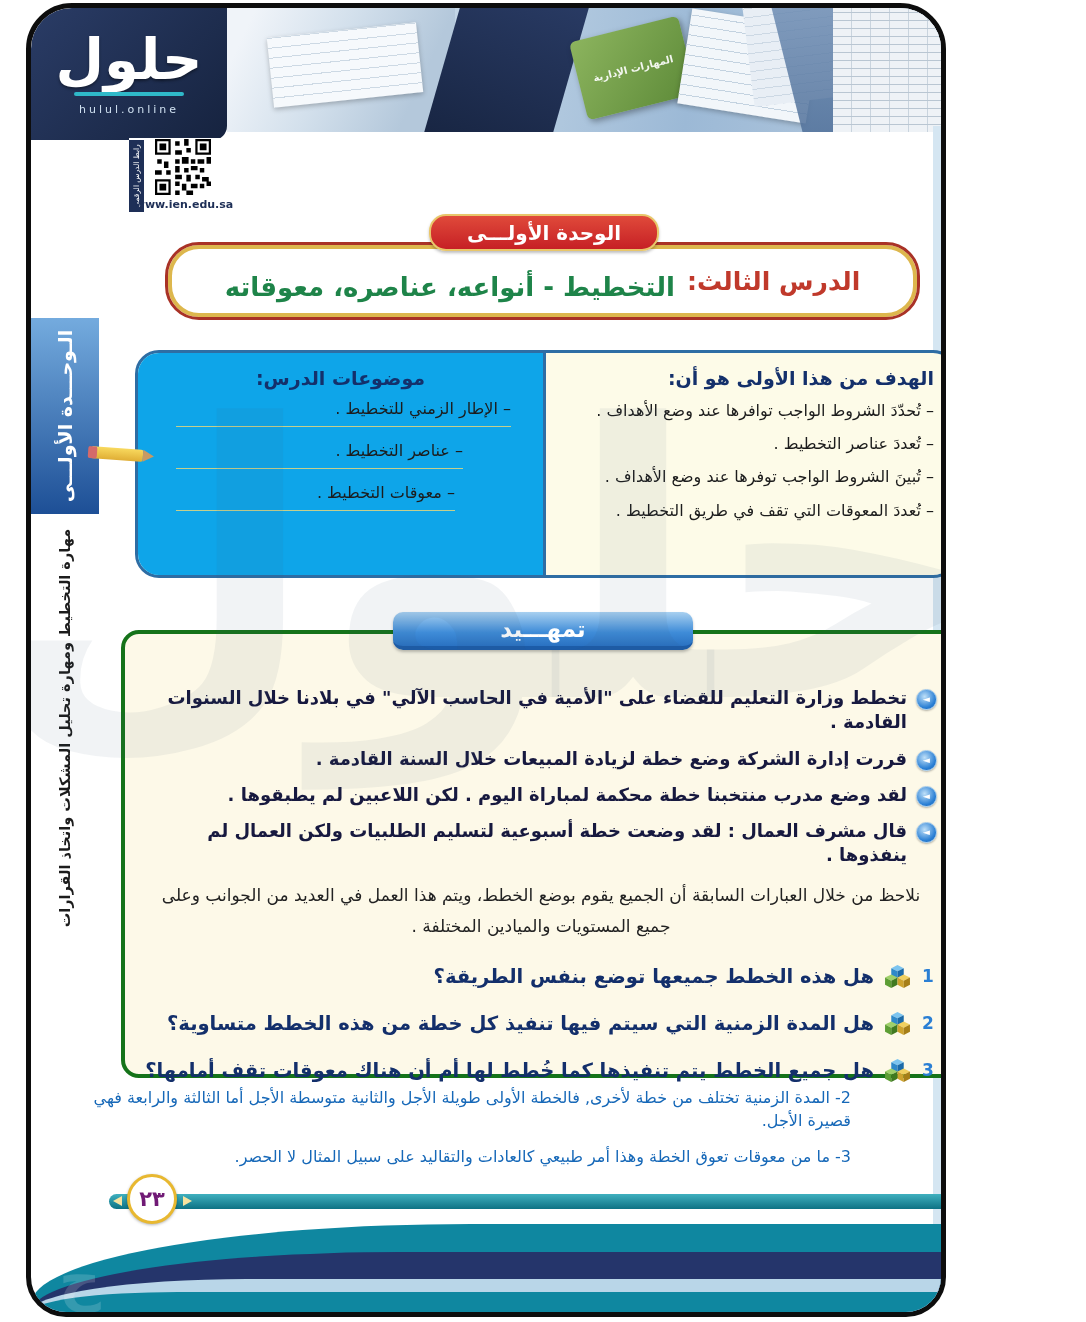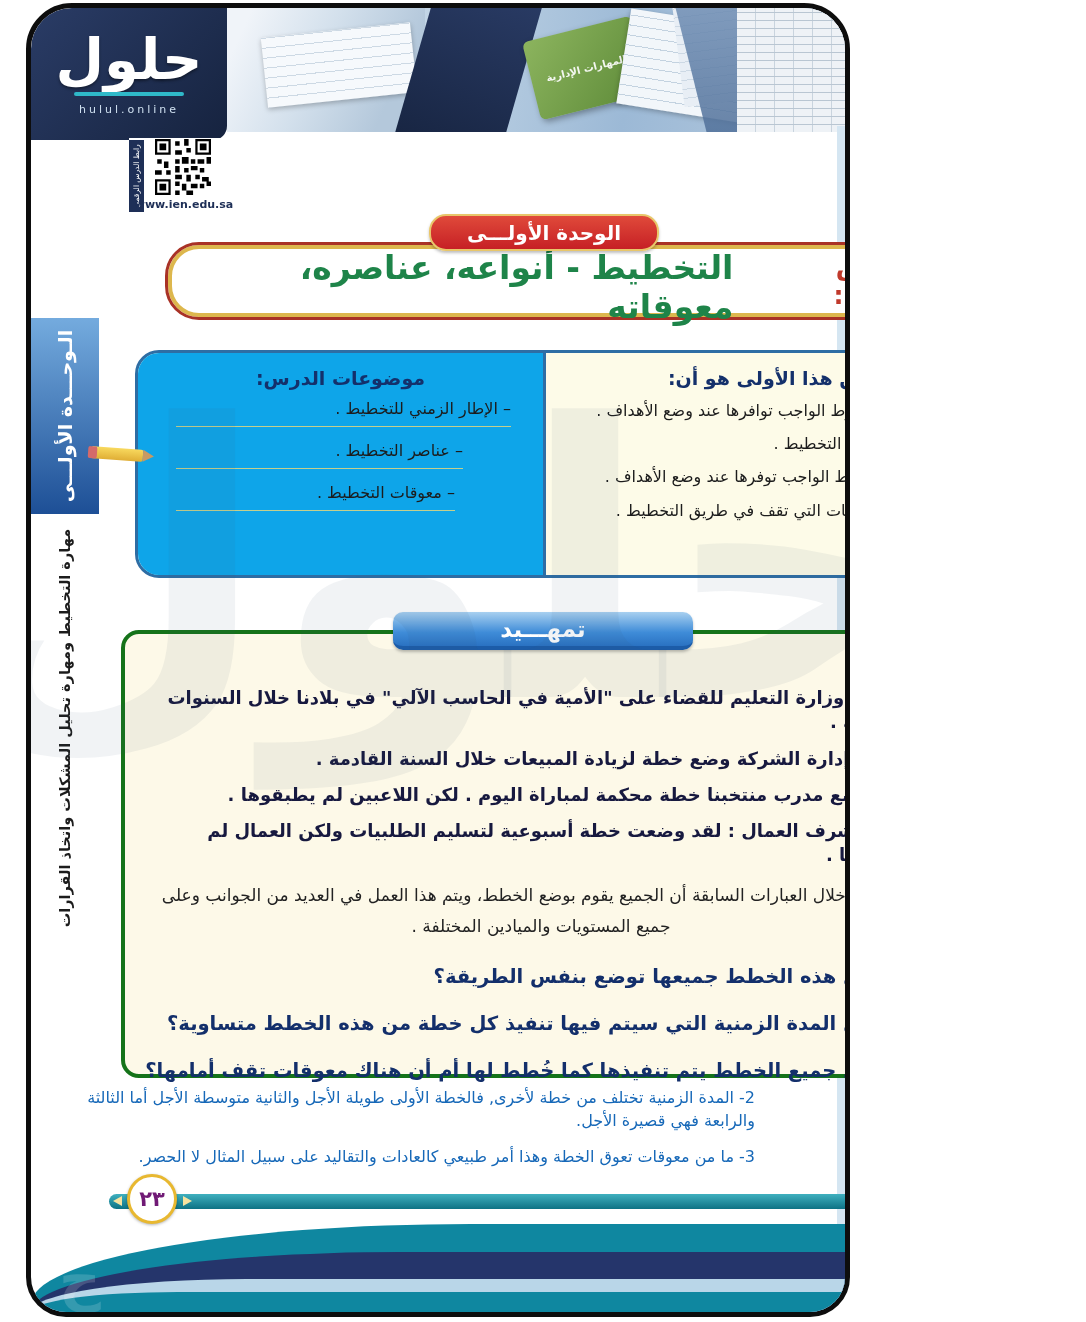--- a/index.html
+++ b/index.html
@@ -1,20 +1,20 @@
 <!DOCTYPE html>
 <html lang="ar"><head>
 <meta charset="utf-8">
 <style>
   * { margin:0; padding:0; box-sizing:border-box; }
   html,body { width:1086px; height:1322px; background:#ffffff; font-family:"DejaVu Sans", sans-serif; overflow:hidden; }
   body { position:relative; }
 
   
-  .page { position:absolute; left:26px; top:3px; width:824px; height:1314px;
+  .page { position:absolute; left:26px; top:3px; width:920px; height:1314px;
           background:#fff; border:5px solid #0d0d0d; border-radius:46px 46px 40px 40px; overflow:hidden; }
 
   
   .brand-block { position:absolute; left:0; top:0; width:196px; height:132px;
                  background:linear-gradient(135deg,#2a3c66,#16233f);
                  border-radius:40px 0 14px 0; display:flex; flex-direction:column;
                  align-items:center; justify-content:center; z-index:4; }
   .logo-text { font-size:56px; font-weight:bold; color:#fff; line-height:1; text-shadow:0 2px 3px rgba(0,0,0,.4); }
   .logo-swoosh { width:110px; height:4px; background:#2fb9c9; border-radius:3px; margin-top:4px; }
   .logo-sub { color:#cfe0f0; font-size:11px; letter-spacing:3px; margin-top:7px; }
@@ -68,21 +68,21 @@
   .unit-badge { position:absolute; left:398px; top:206px; width:230px; height:37px;
                 background:linear-gradient(180deg,#e04a3a,#c62025); border:2px solid #e8c66a;
                 border-radius:17px; color:#fff; font-weight:bold; font-size:20px;
                 display:flex; align-items:center; justify-content:center; z-index:6;
                 box-shadow:0 2px 3px rgba(0,0,0,.25); }
   .title-box { position:absolute; left:134px; top:234px; width:755px; height:78px; background:#fff;
                border:3px solid #a93226; border-radius:34px; box-shadow:inset 0 0 0 4px #ddb74d;
                display:flex; align-items:center; justify-content:center; gap:12px;
                direction:rtl; z-index:5; }
   .lesson-label { color:#c0392b; font-size:25px; font-weight:bold; }
-  .lesson-title { color:#1e8449; font-size:33px; font-weight:bold;margin-top:12px; }
+  .lesson-title { color:#1e8449; font-size:26px; font-weight:bold;margin-top:12px; }
 
   
   .side-unit { left:0; top:310px; width:68px; height:196px;
                background:linear-gradient(180deg,#74abde,#1d4f96); z-index:3; }
   .side-unit .vinner { width:196px; height:68px; font-size:19px; font-weight:bold; color:#fff; }
   .side-skill { left:0; top:508px; width:68px; height:424px; }
   .side-skill .vinner { width:424px; height:68px; font-size:14.5px; font-weight:bold; color:#1c1c1c; }
 
   
   .objectives-box { position:absolute; left:104px; top:342px; width:822px; height:228px;

